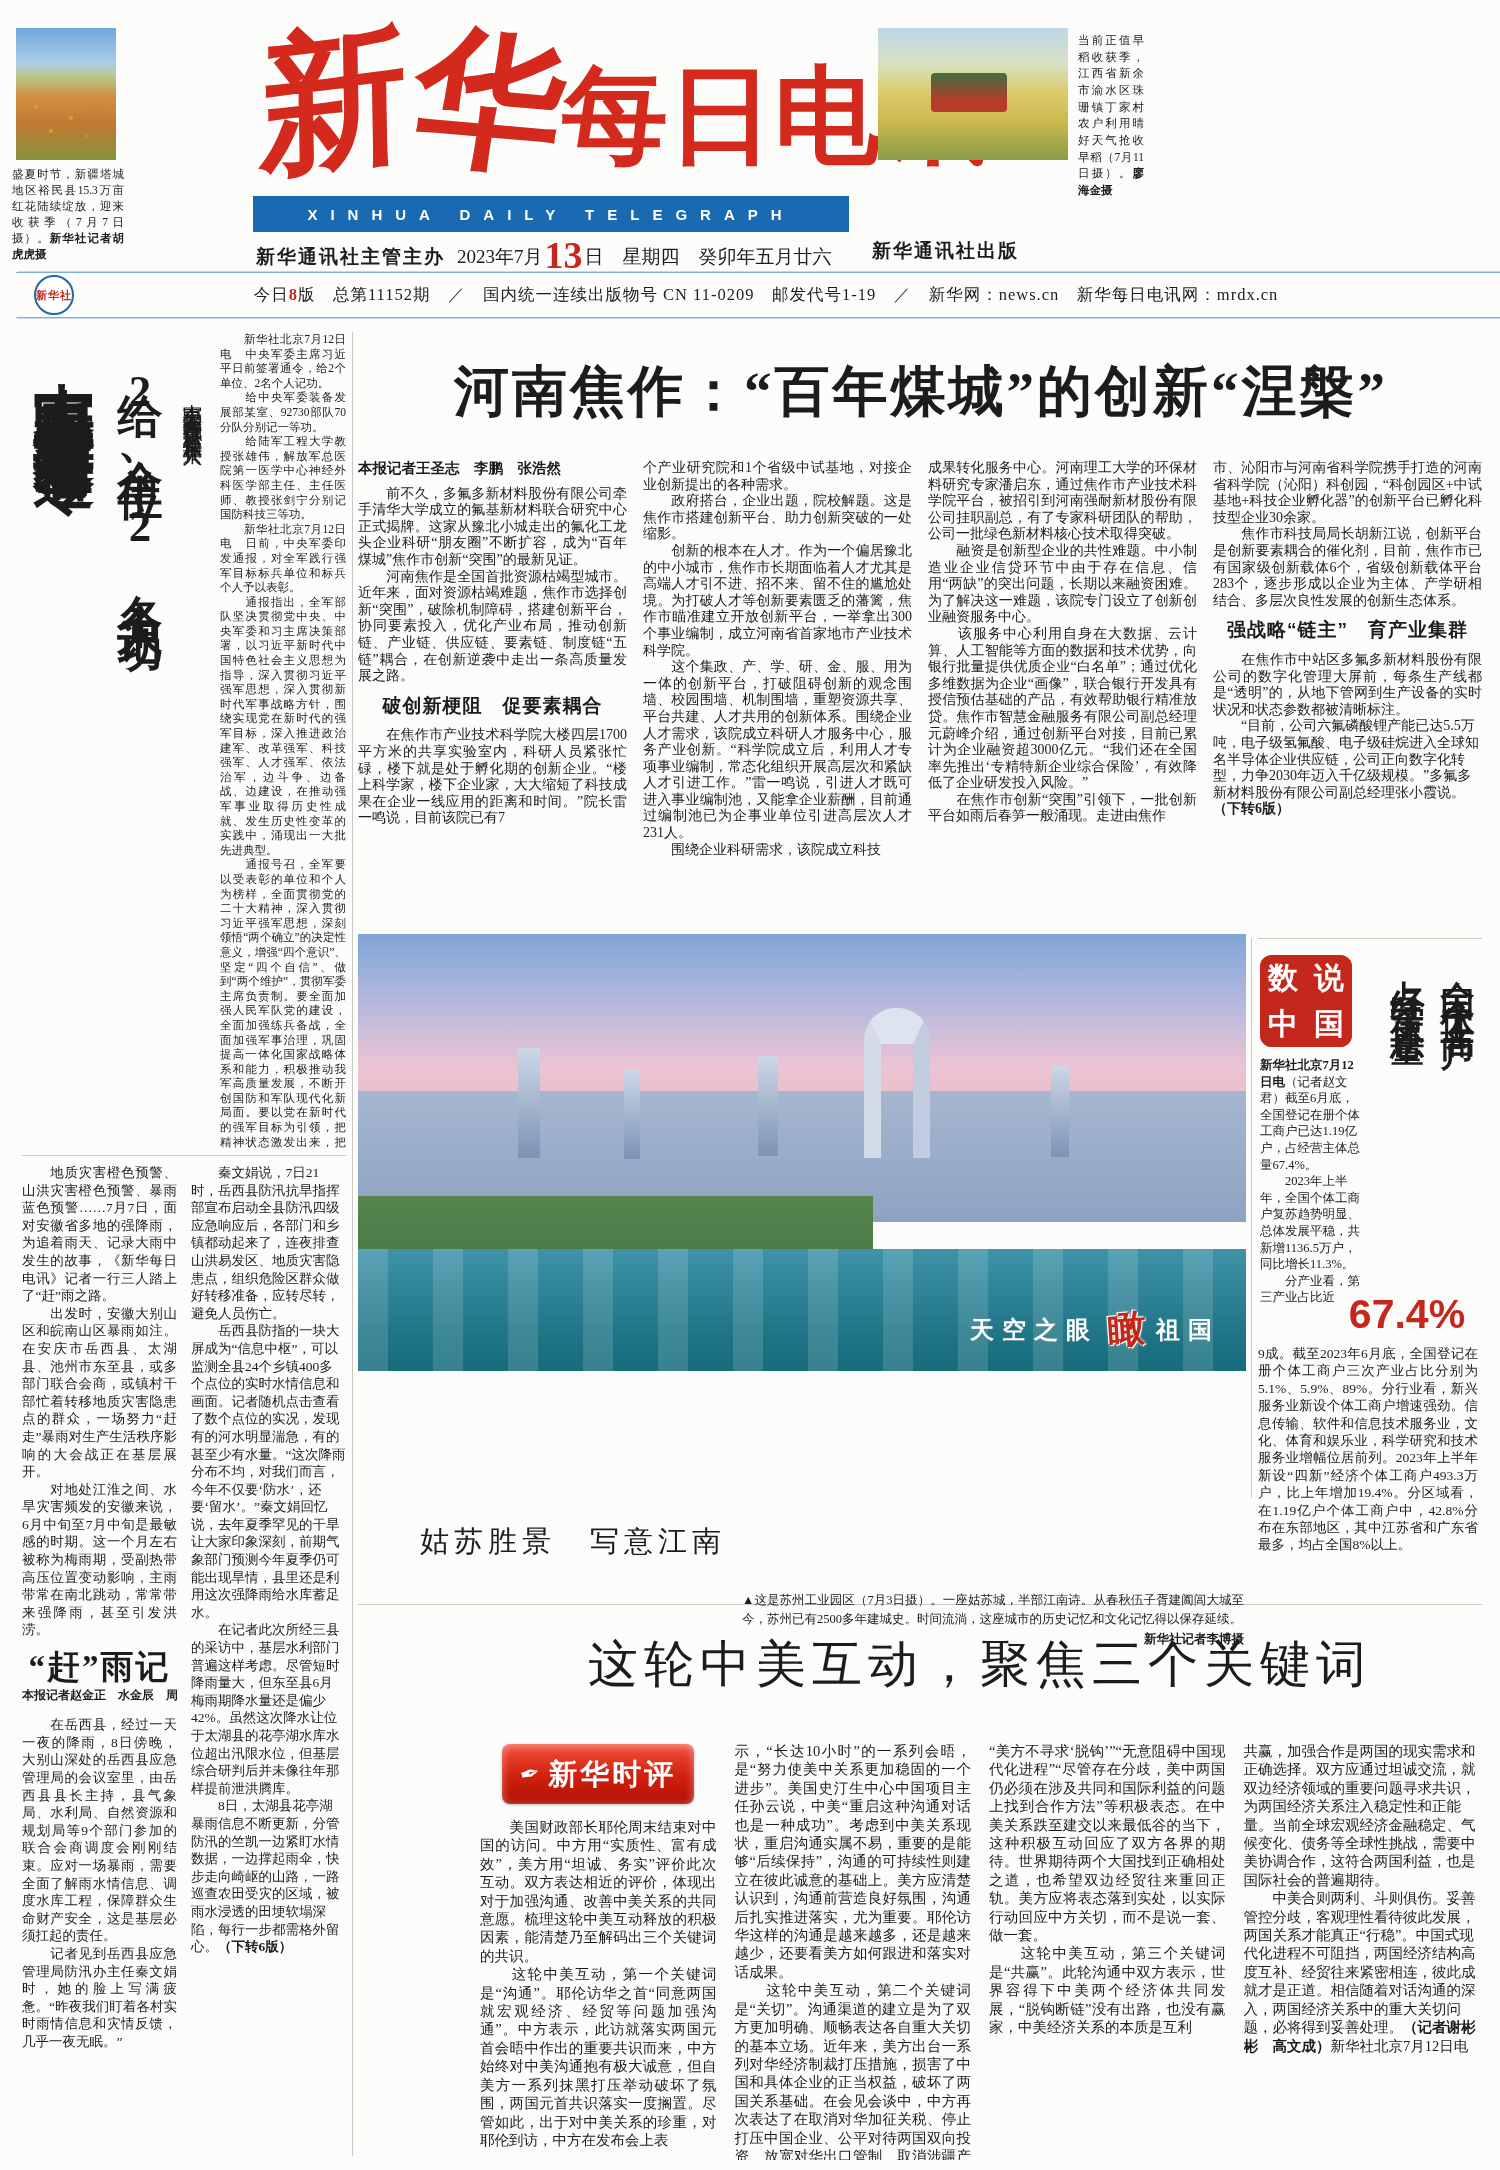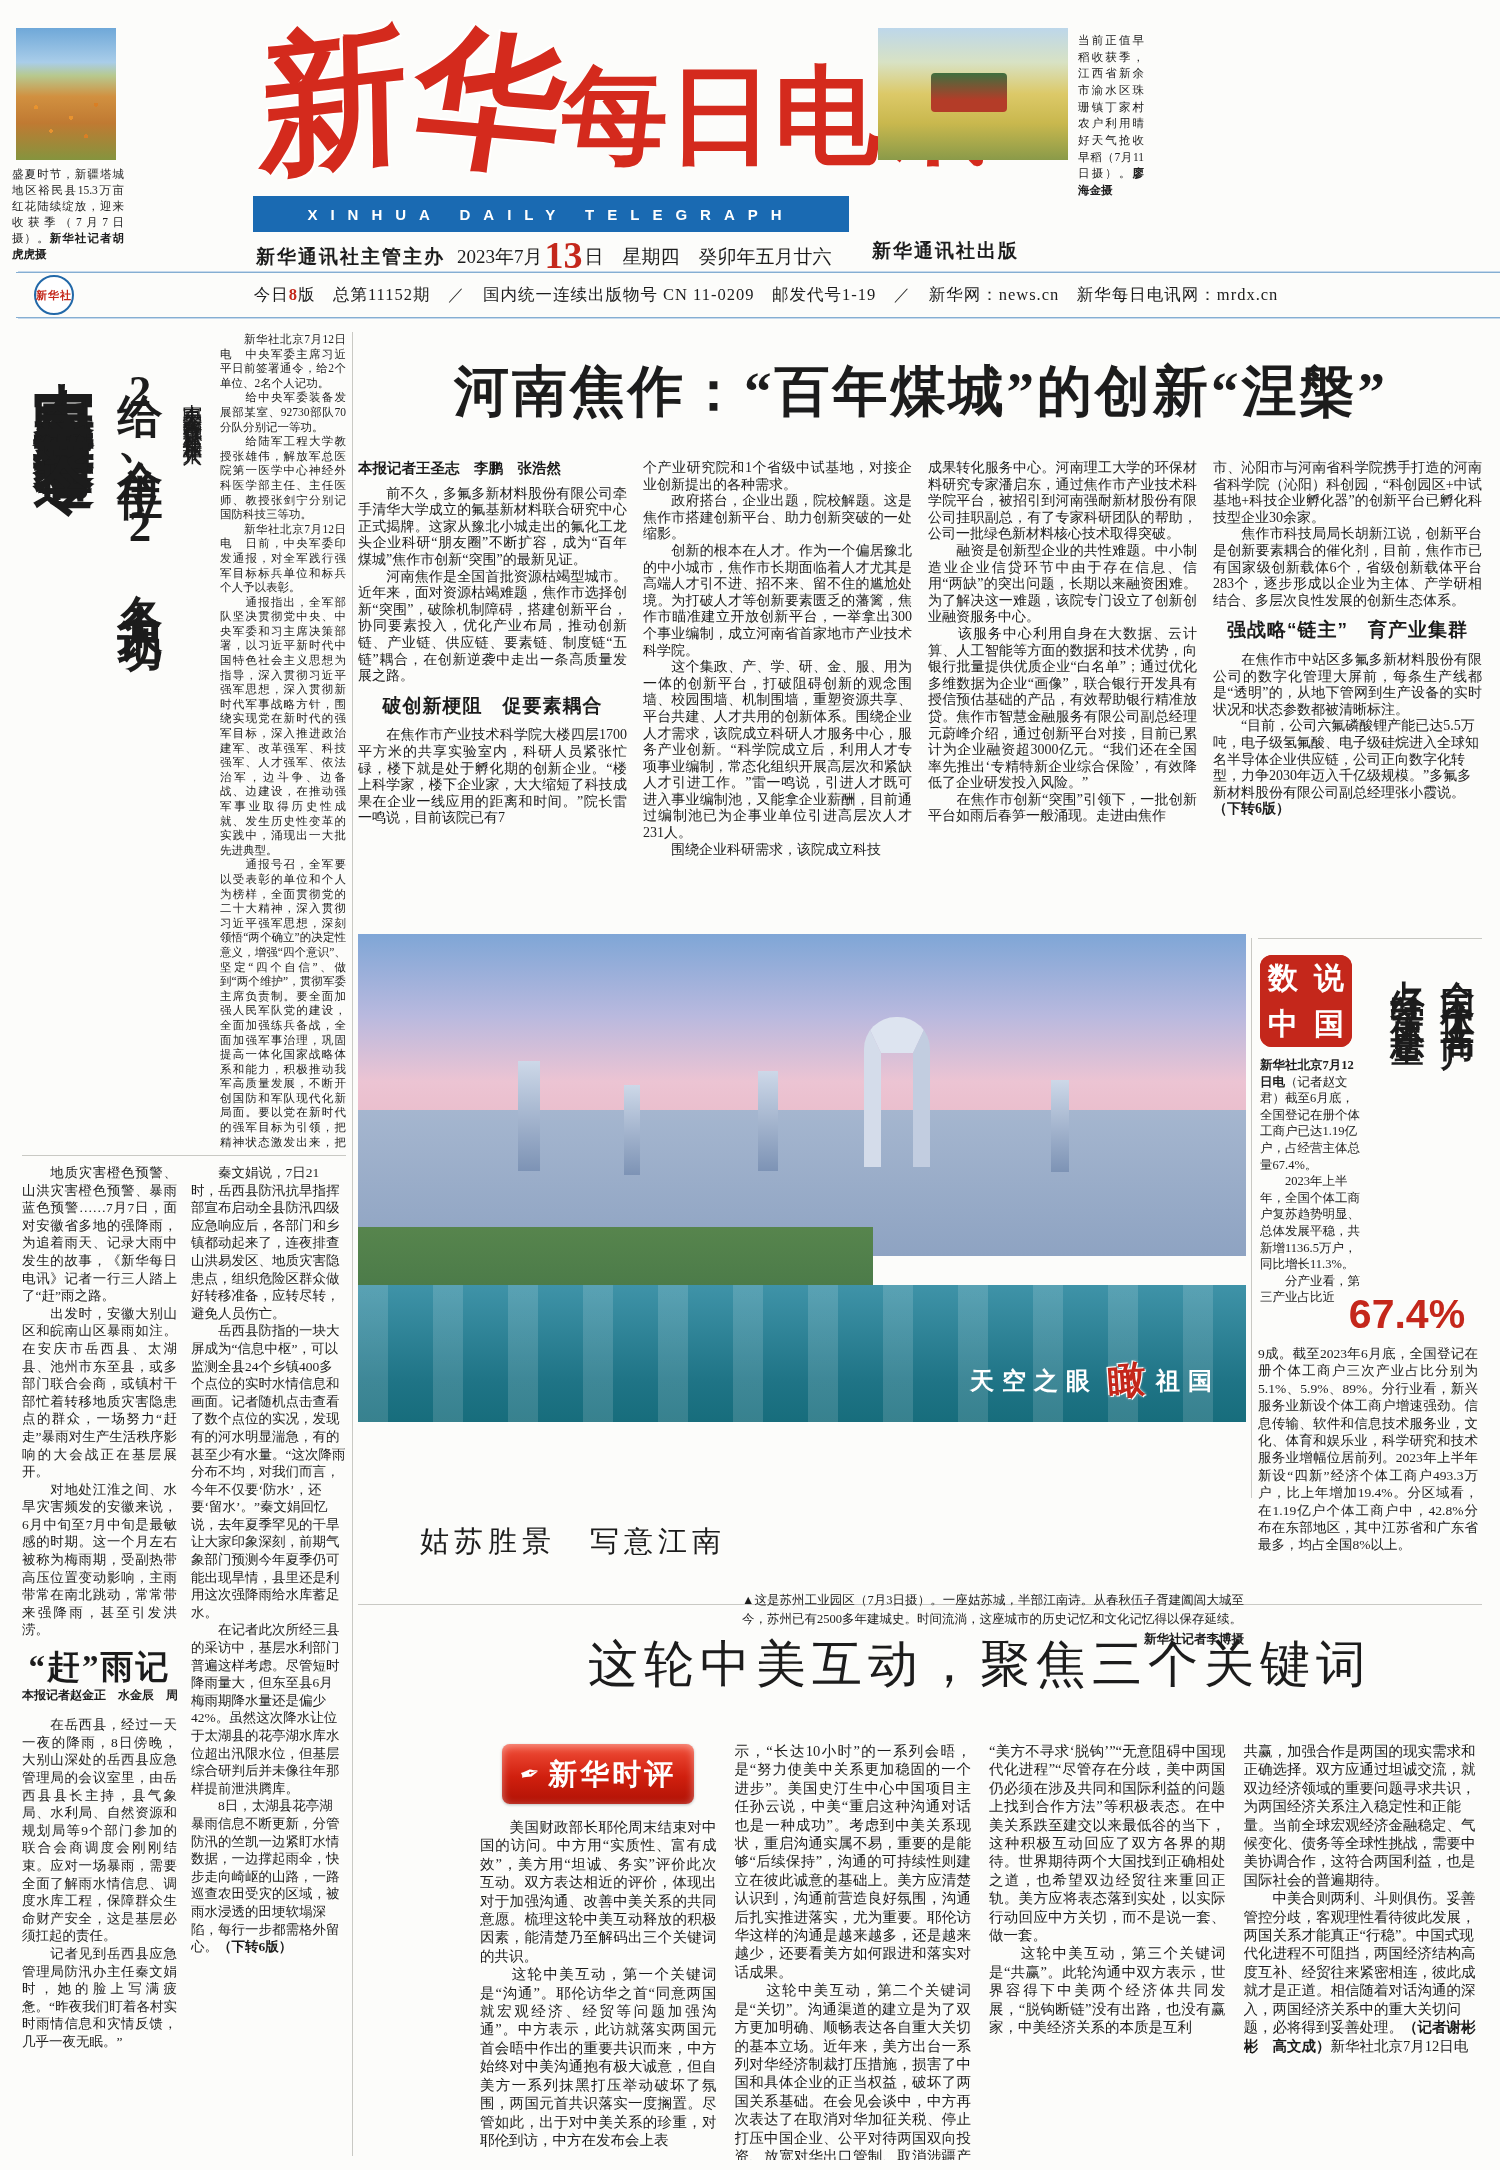--- a/index.html
+++ b/index.html
@@ -70,21 +70,21 @@
   .hn-headline{left:362px;top:336px;width:1118px;height:112px;display:flex;
     align-items:center;justify-content:center;font-size:55px;font-weight:bold;
     letter-spacing:3px;white-space:nowrap}
   .hn-cols{left:358px;top:460px;width:1124px;height:455px;display:flex;gap:16px}
   .hn-col{flex:1;font-size:14px;line-height:16.6px;overflow:hidden}
   .hn-byline{font-weight:bold;font-size:14.5px;margin-bottom:9px}
   .subhead{font-size:19px;font-weight:bold;text-align:center;margin:13px 0;letter-spacing:1px;
     font-family:"Liberation Sans","DejaVu Sans",sans-serif}
   .turn{font-weight:bold}
   
-  .bigphoto{left:358px;top:934px;width:888px;height:488px;overflow:hidden}
+  .bigphoto{left:358px;top:934px;width:888px;height:437px;overflow:hidden}
   .bp-sky{position:absolute;left:0;top:0;width:100%;height:42%;
     background:linear-gradient(180deg,#7fa6d6 0%,#b9b9de 40%,#ecc4d3 72%,#e9bac8 100%)}
   .bp-city{position:absolute;left:0;top:36%;width:100%;height:30%;
     background:linear-gradient(180deg,#a5b6cf,#8ea3c2),
     repeating-linear-gradient(90deg,rgba(56,80,115,.75) 0 5px,rgba(255,255,255,0) 5px 9px,
       rgba(125,150,180,.55) 9px 13px,rgba(255,255,255,0) 13px 21px)}
   .bp-tower{position:absolute;background:linear-gradient(180deg,#cdd8e8,#7d93b5)}
   .bp-arch{position:absolute;left:57%;top:17%;width:66px;height:150px;
     border-left:17px solid #d4dcea;border-right:17px solid #c2cde0;border-top:36px solid #dde4f0;
     border-radius:32px 32px 0 0}

